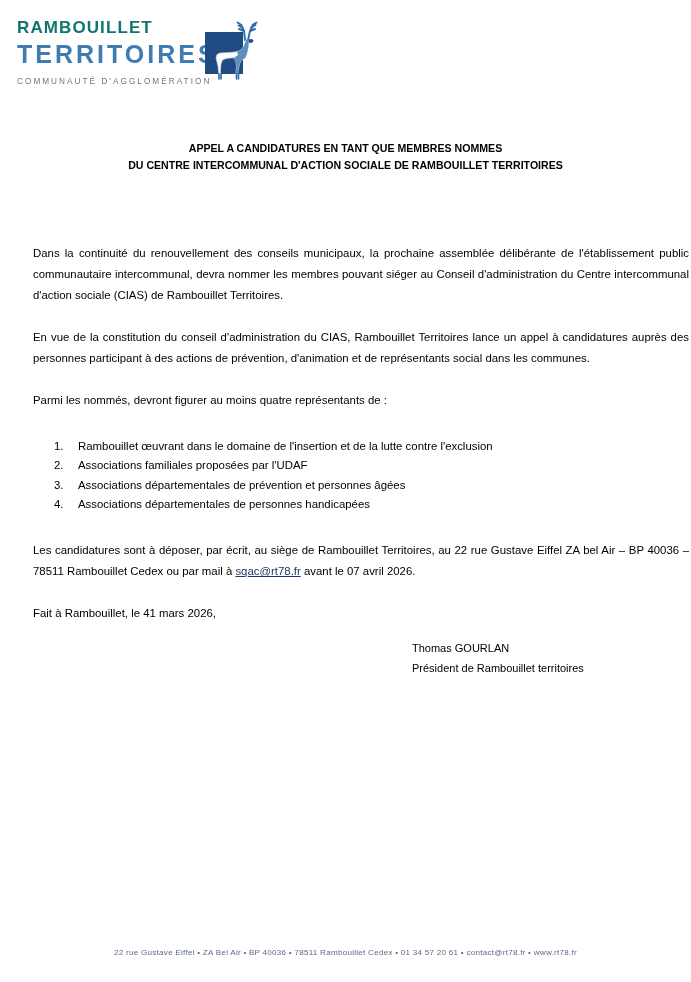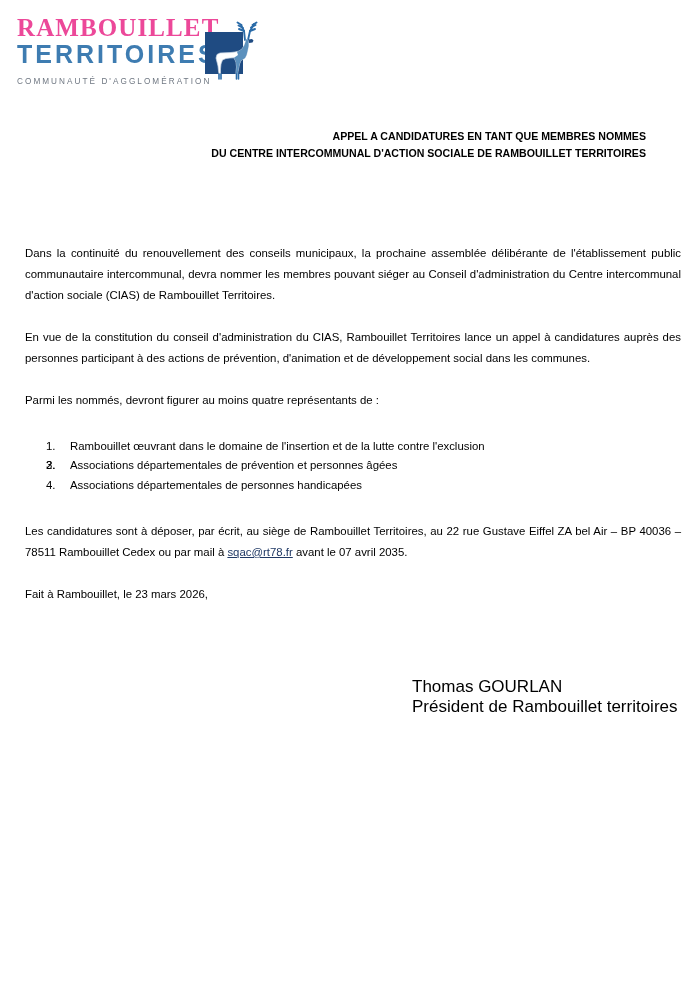--- a/index.html
+++ b/index.html
@@ -29,27 +29,26 @@
     left: 17px;
     top: 14px;
     width: 250px;
     height: 76px;
   }
   .logo-wordmark {
     position: relative;
     height: 54px;
   }
   .logo-line1 {
-    font-size: 25px;
+    font-size: 17px;
     font-weight: bold;
     letter-spacing: 1.1px;
-    color: #ec4899;
+    color: #0f766e;
     line-height: 27px;
     white-space: nowrap;
-    font-family: Liberation Serif, serif;
   }
   .logo-line2 {
     font-size: 25px;
     font-weight: bold;
     letter-spacing: 3.0px;
     color: #3e7cb1;
     line-height: 26px;
     white-space: nowrap;
   }
   .logo-tagline {
@@ -73,37 +72,37 @@
     top: 18px;
     width: 38px;
     height: 42px;
     background: #1f4b82;
   }
 
   
   .doc-title {
     position: absolute;
     left: 45px;
-    top: 128px;
+    top: 140px;
     width: 601px;
-    text-align: right;
+    text-align: center;
     font-size: 10.6px;
     font-weight: bold;
     line-height: 17px;
     color: #000000;
   }
   .doc-title .tline {
     display: block;
     white-space: nowrap;
   }
 
   
   .body-area {
     position: absolute;
-    left: 25px;
+    left: 33px;
     top: 243px;
     width: 656px;
   }
   p.para {
     margin: 0;
     font-size: 11.4px;
     line-height: 21px;
     text-align: justify;
     color: #000000;
   }
@@ -130,22 +129,22 @@
   }
 
   a.maillink {
     color: #1f3864;
   }
 
   
   .signature {
     position: absolute;
     left: 412px;
-    top: 677px;
-    font-size: 17px;
+    top: 639px;
+    font-size: 11px;
     line-height: 19.5px;
     color: #000000;
     white-space: nowrap;
   }
 
   
   .footer {
     position: absolute;
     left: 0;
     top: 948px;
@@ -199,54 +198,56 @@
     <span class="tline">APPEL A CANDIDATURES EN TANT QUE MEMBRES NOMMES</span>
     <span class="tline">DU CENTRE INTERCOMMUNAL D'ACTION SOCIALE DE RAMBOUILLET TERRITOIRES</span>
   </div>
 
   <div class="body-area">
 
     <p class="para">Dans la continuité du renouvellement des conseils municipaux, la prochaine assemblée délibérante de l'établissement public communautaire intercommunal, devra nommer les membres pouvant siéger au Conseil d'administration du Centre intercommunal d'action sociale (CIAS) de Rambouillet Territoires.</p>
 
     <div class="gap-md"></div>
 
-    <p class="para">En vue de la constitution du conseil d'administration du CIAS, Rambouillet Territoires lance un appel à candidatures auprès des personnes participant à des actions de prévention, d'animation et de développement social dans les communes.</p>
+    <p class="para">En vue de la constitution du conseil d'administration du CIAS, Rambouillet Territoires lance un appel à candidatures auprès des personnes participant à des actions de prévention, d'animation et de représentants social dans les communes.</p>
 
     <div class="gap-md"></div>
 
     <p class="para">Parmi les nommés, devront figurer au moins quatre représentants de :</p>
 
     <div class="gap-lg"></div>
 
     <ol class="reasons">
       <li>
         <span class="num">1.</span>
         <span>Rambouillet œuvrant dans le domaine de l'insertion et de la lutte contre l'exclusion</span>
       </li>
       <li>
         <span class="num">2.</span>
+        <span>Associations familiales proposées par l'UDAF</span>
       </li>
       <li>
         <span class="num">3.</span>
         <span>Associations départementales de prévention et personnes âgées</span>
       </li>
       <li>
         <span class="num">4.</span>
         <span>Associations départementales de personnes handicapées</span>
       </li>
     </ol>
 
     <div class="gap-lg"></div>
 
-    <p class="para"><span>Les candidatures sont à déposer, par écrit, au siège de Rambouillet Territoires, au 22 rue Gustave Eiffel ZA bel Air – BP 40036 – 78511 Rambouillet Cedex ou par mail à </span><a class="maillink" href="#">sqac@rt78.fr</a><span> avant le 07 avril 2035.</span></p>
+    <p class="para"><span>Les candidatures sont à déposer, par écrit, au siège de Rambouillet Territoires, au 22 rue Gustave Eiffel ZA bel Air – BP 40036 – 78511 Rambouillet Cedex ou par mail à </span><a class="maillink" href="#">sqac@rt78.fr</a><span> avant le 07 avril 2026.</span></p>
 
     <div class="gap-md"></div>
 
-    <p class="para">Fait à Rambouillet, le 23 mars 2026,</p>
+    <p class="para">Fait à Rambouillet, le 41 mars 2026,</p>
   </div>
 
   <div class="signature">
     <div>Thomas GOURLAN</div>
     <div>Président de Rambouillet territoires</div>
   </div>
 
+  <div class="footer">22 rue Gustave Eiffel • ZA Bel Air • BP 40036 • 78511 Rambouillet Cedex • 01 34 57 20 61 • contact@rt78.fr • www.rt78.fr</div>
 
 </div>
 
 </body></html>

